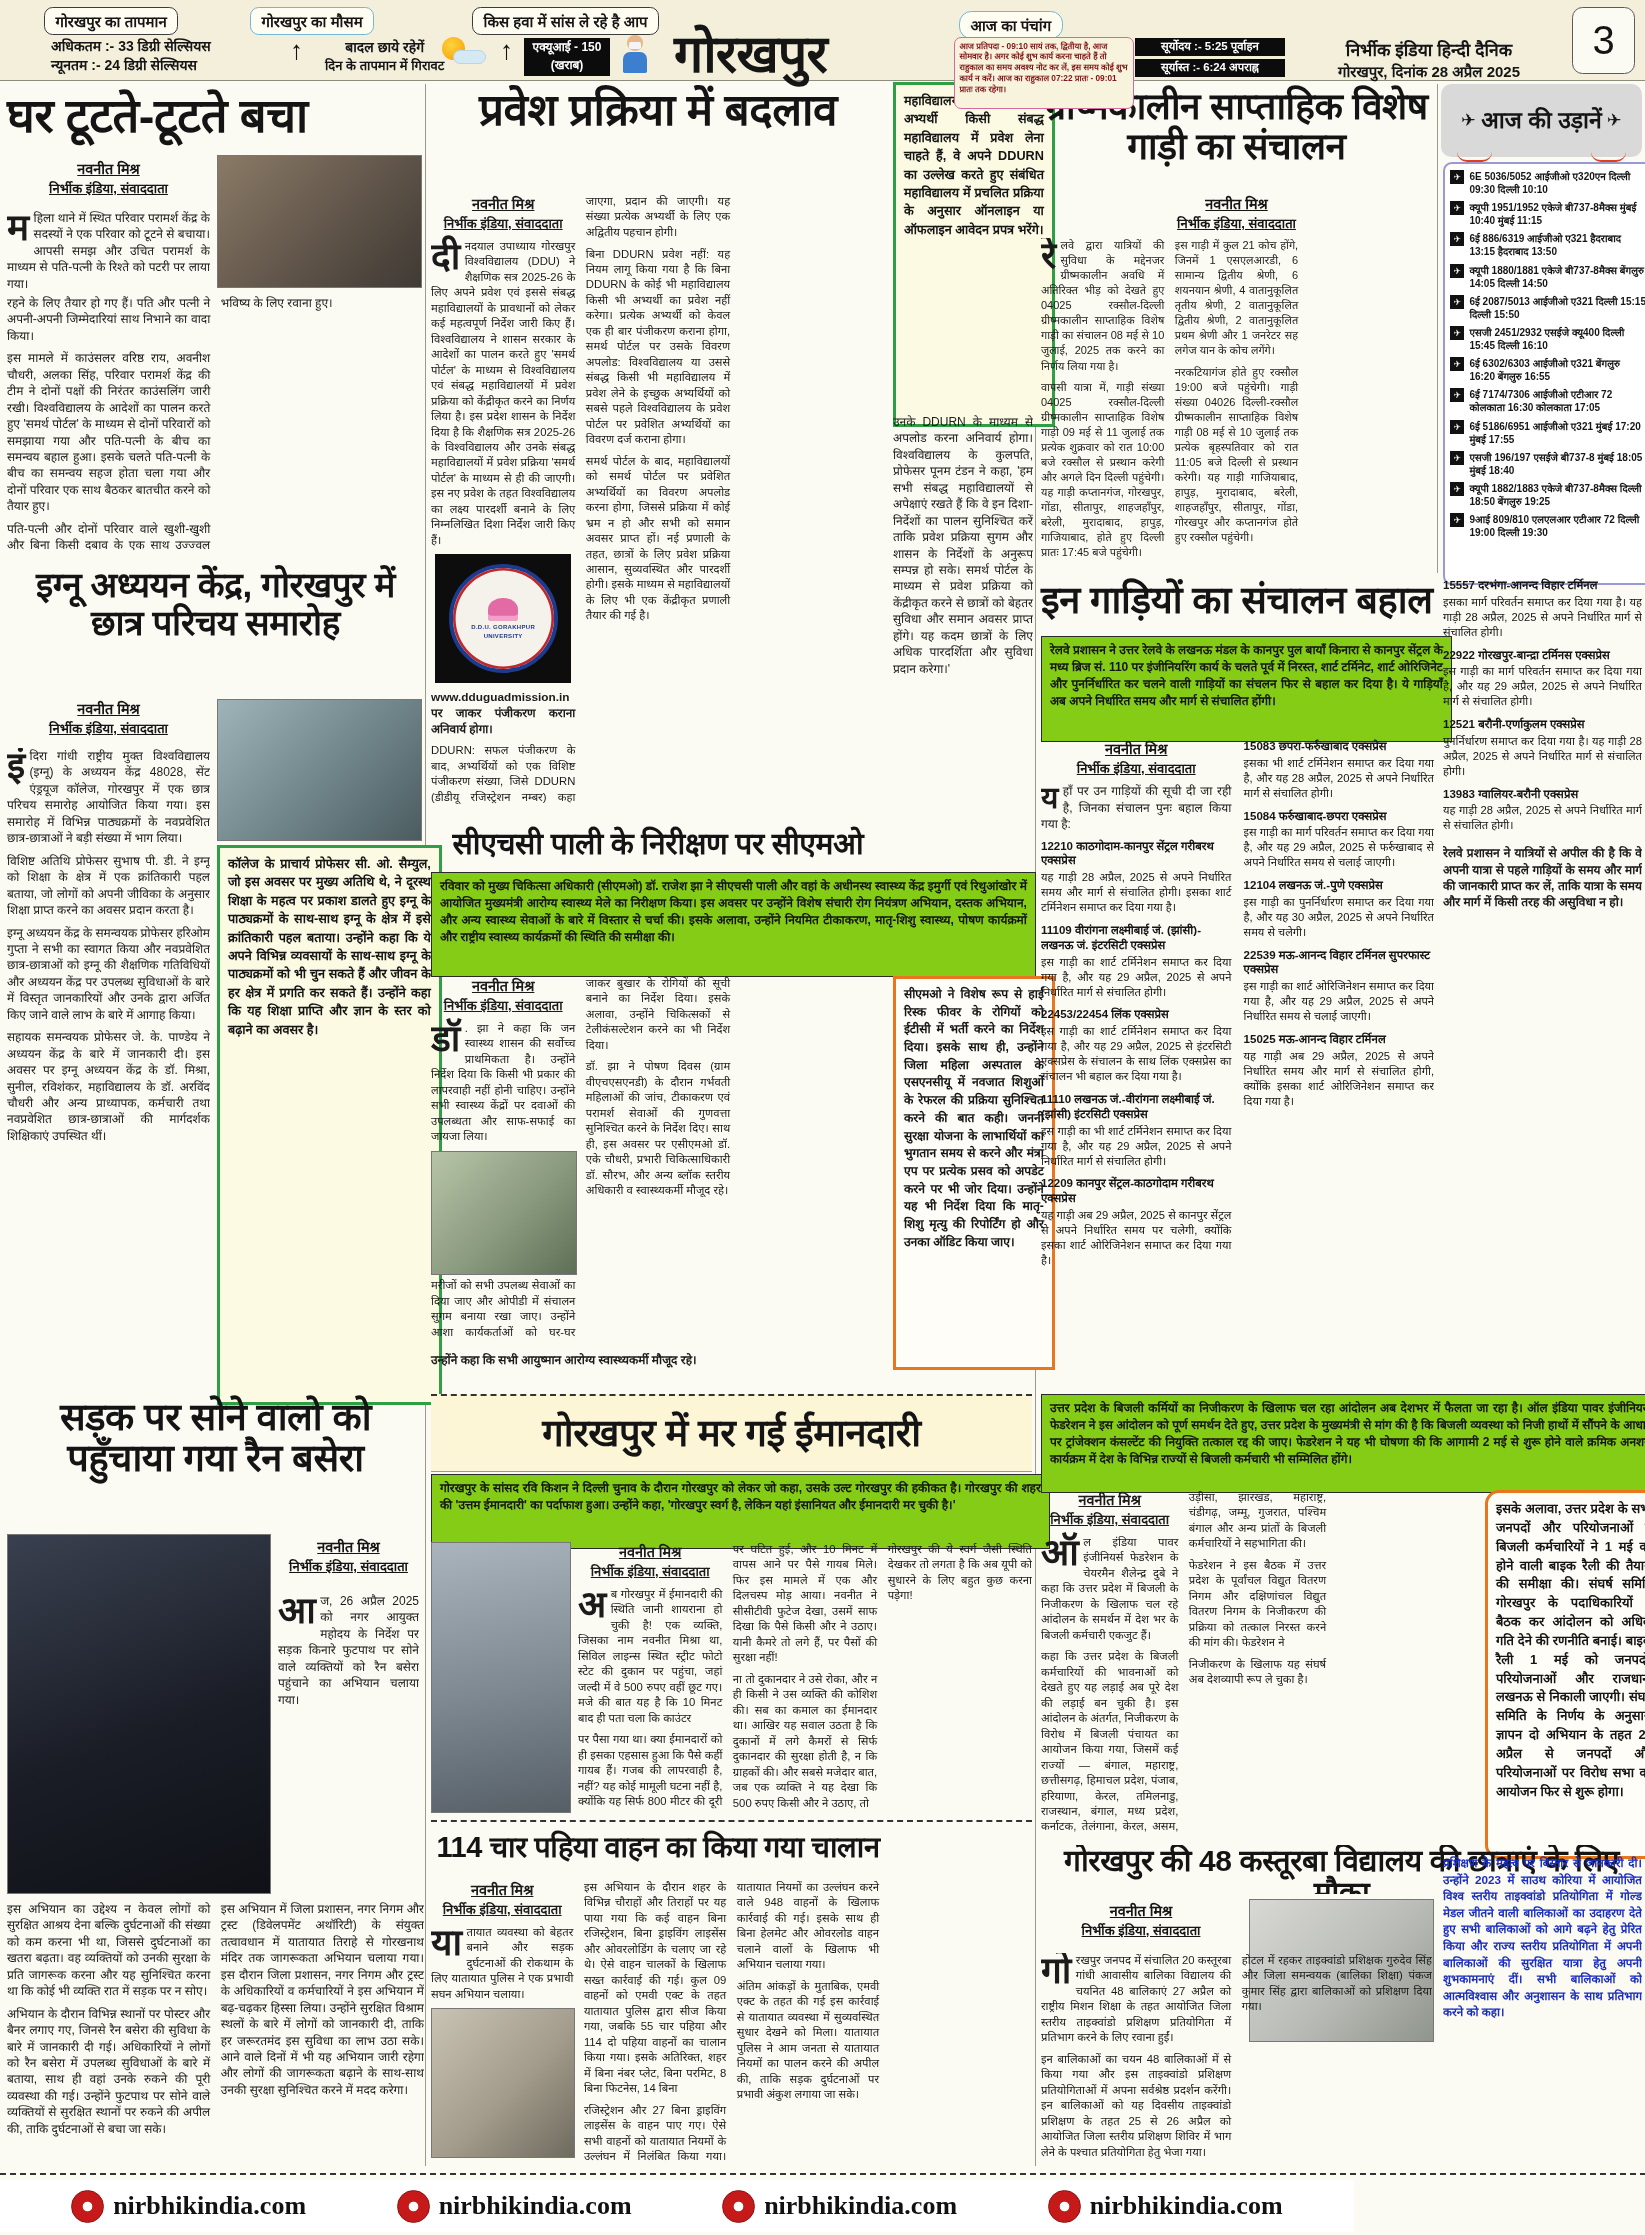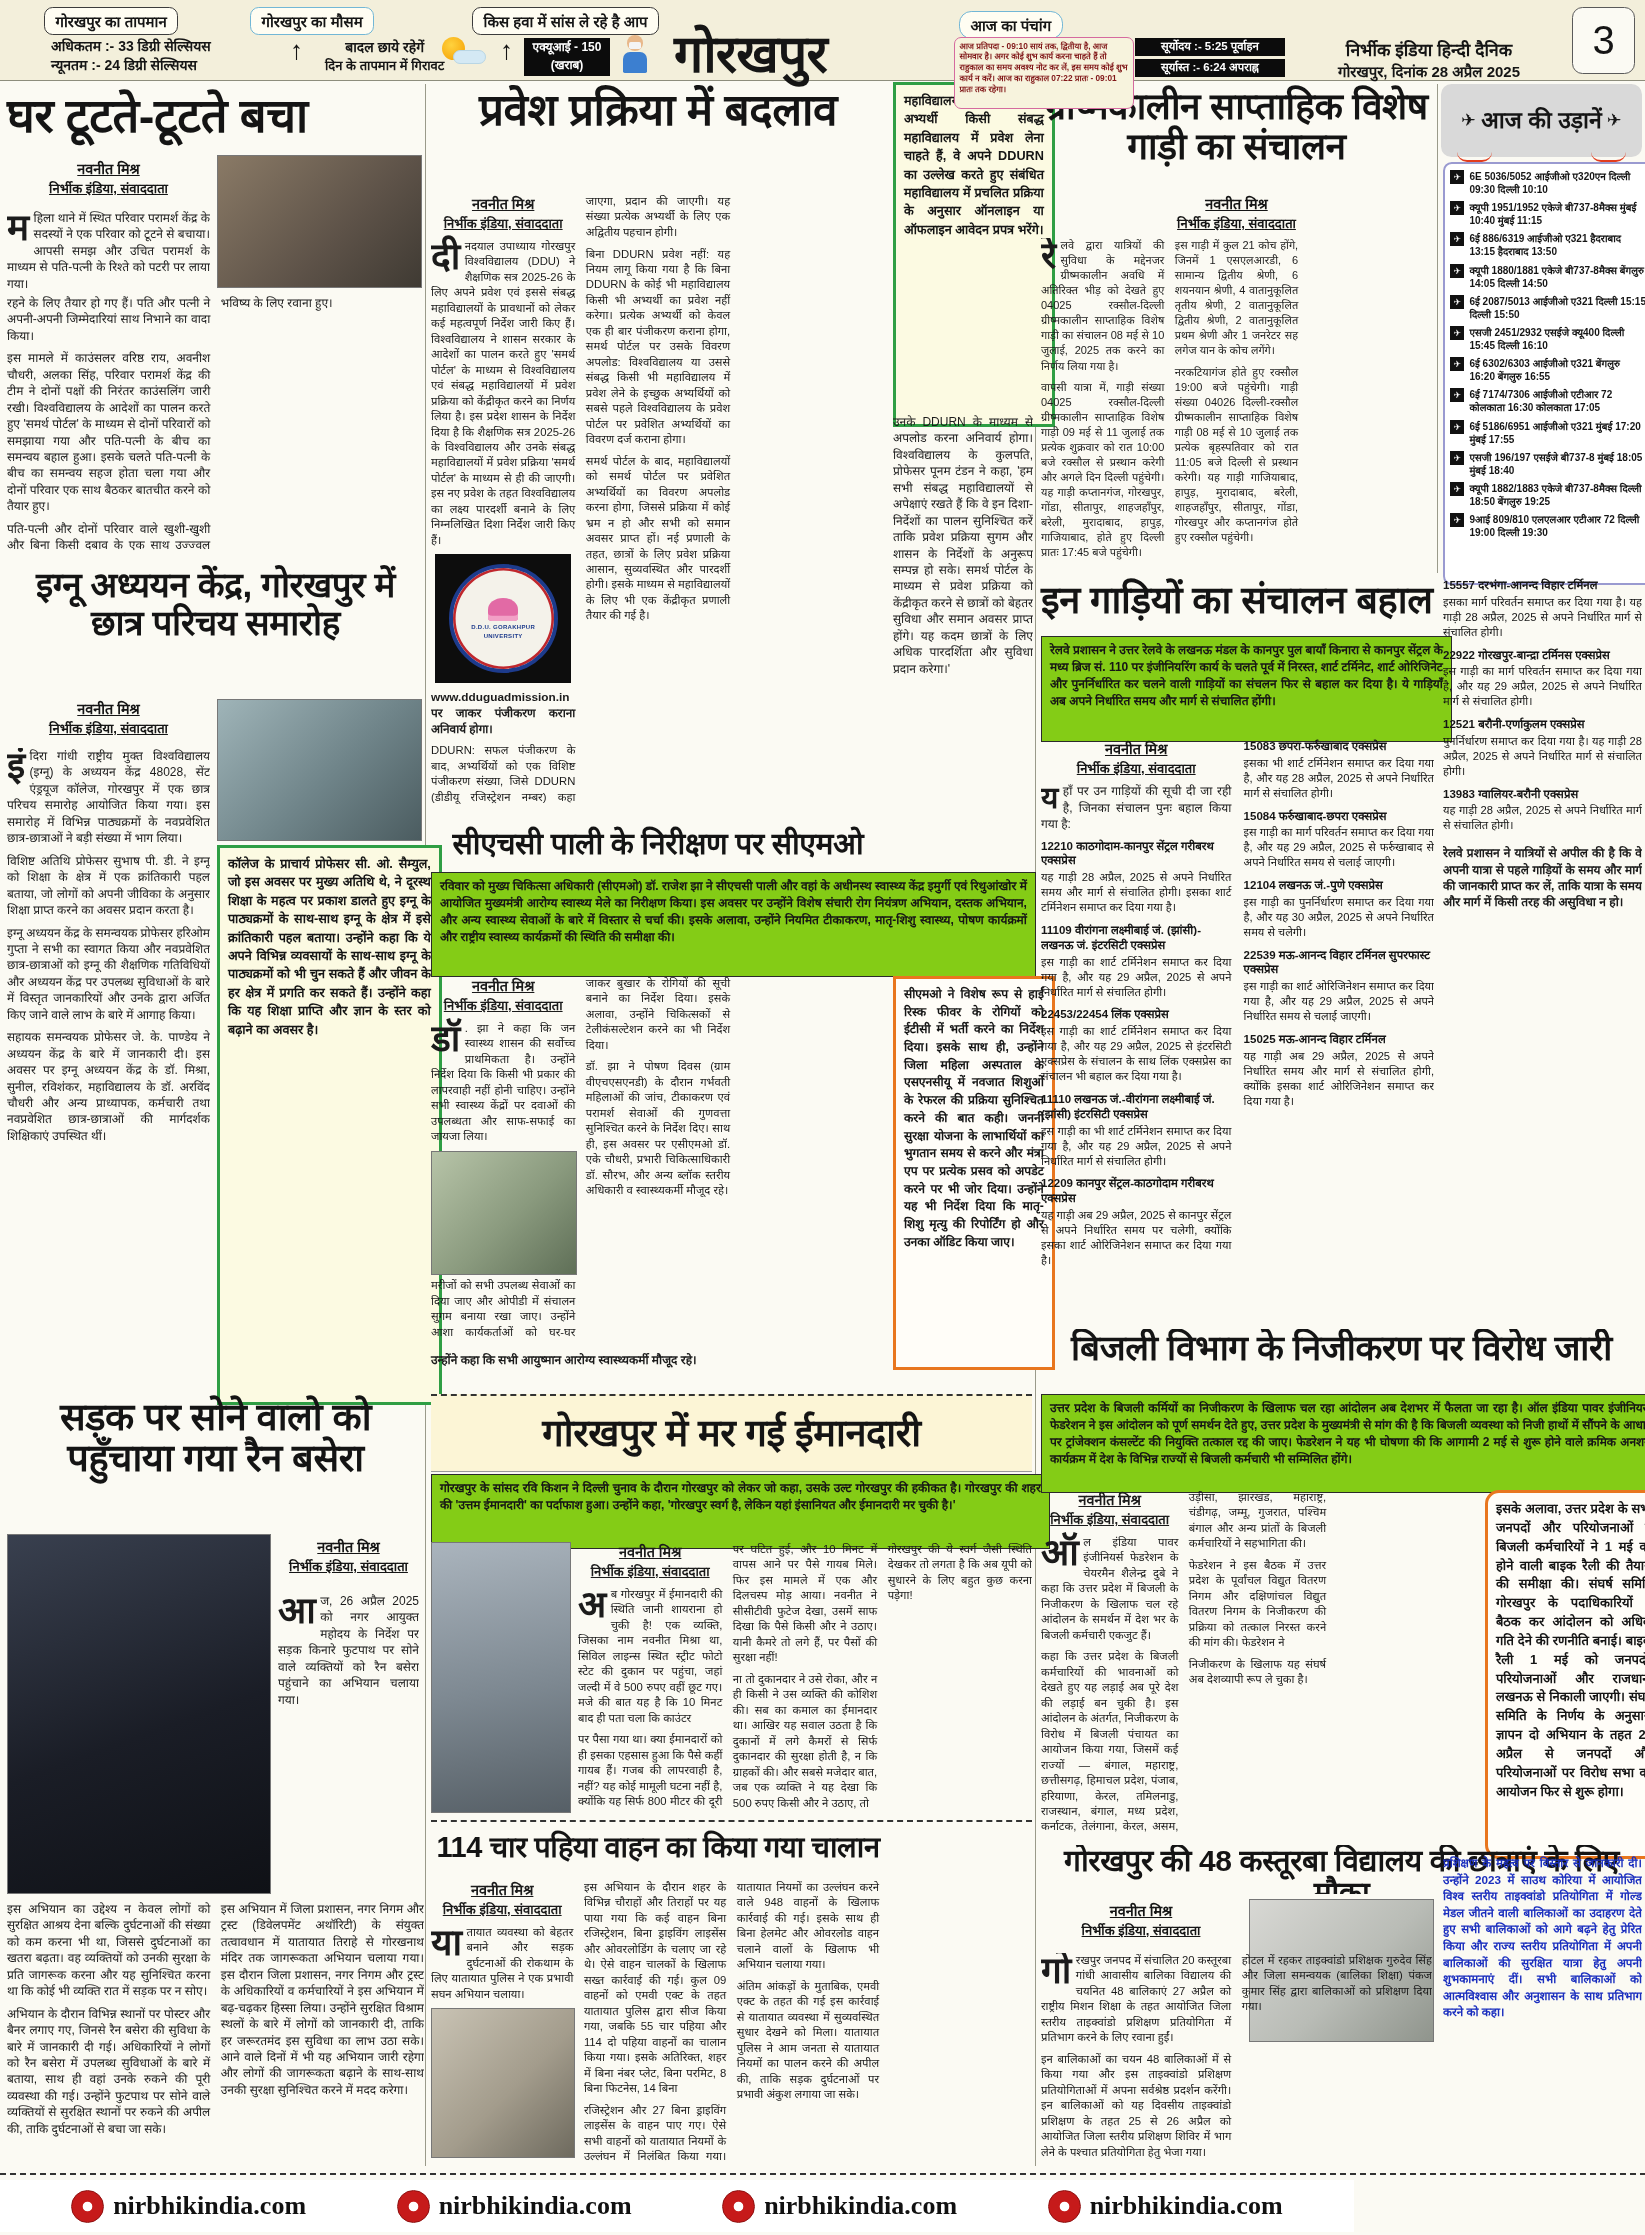--- a/index.html
+++ b/index.html
@@ -453,21 +453,20 @@
         </div>
 
         <div class="t-entry">
           <div class="t-title">13983 ग्वालियर-बरौनी एक्सप्रेस</div>
           <div class="t-desc">यह गाड़ी 28 अप्रैल, 2025 से अपने निर्धारित मार्ग से संचालित होगी।</div>
         </div>
       </div>
     <p class="btxt" style="font-weight:600;">रेलवे प्रशासन ने यात्रियों से अपील की है कि वे अपनी यात्रा से पहले गाड़ियों के समय और मार्ग की जानकारी प्राप्त कर लें, ताकि यात्रा के समय और मार्ग में किसी तरह की असुविधा न हो।</p>
   </div>
 
-  <div class="abs hl" style="left:1041px;top:1329px;width:601px;height:58px;font-size:35px;text-align:center;overflow:hidden;"><span>बिजली विभाग के निजीकरण पर विरोध जारी</span></div>
   <div class="abs introbox" style="left:1041px;top:1394px;width:601px;height:87px;overflow:hidden;">
     <span>उत्तर प्रदेश के बिजली कर्मियों का निजीकरण के खिलाफ चल रहा आंदोलन अब देशभर में फैलता जा रहा है। ऑल इंडिया पावर इंजीनियर्स फेडरेशन ने इस आंदोलन को पूर्ण समर्थन देते हुए, उत्तर प्रदेश के मुख्यमंत्री से मांग की है कि बिजली व्यवस्था को निजी हाथों में सौंपने के आधार पर ट्रांजेक्शन कंसल्टेंट की नियुक्ति तत्काल रद्द की जाए। फेडरेशन ने यह भी घोषणा की कि आगामी 2 मई से शुरू होने वाले क्रमिक अनशन कार्यक्रम में देश के विभिन्न राज्यों से बिजली कर्मचारी भी सम्मिलित होंगे।</span>
   </div>
   <div class="abs orangebox round" style="left:1485px;top:1490px;width:157px;height:349px;overflow:hidden;">
     <span>इसके अलावा, उत्तर प्रदेश के सभी जनपदों और परियोजनाओं में बिजली कर्मचारियों ने 1 मई को होने वाली बाइक रैली की तैयारी की समीक्षा की। संघर्ष समिति गोरखपुर के पदाधिकारियों ने बैठक कर आंदोलन को अधिक गति देने की रणनीति बनाई। बाइक रैली 1 मई को जनपदों, परियोजनाओं और राजधानी लखनऊ से निकाली जाएगी। संघर्ष समिति के निर्णय के अनुसार, ज्ञापन दो अभियान के तहत 28 अप्रैल से जनपदों और परियोजनाओं पर विरोध सभा का आयोजन फिर से शुरू होगा।</span>
   </div>
   <div class="abs btxt cols3" style="left:1041px;top:1490px;width:433px;height:349px;overflow:hidden;font-size:11.3px;">
     <div class="byl" style="margin-bottom:5.2px;">
       <div class="n">नवनीत मिश्र</div>
       <div class="o">निर्भीक इंडिया, संवाददाता</div>

